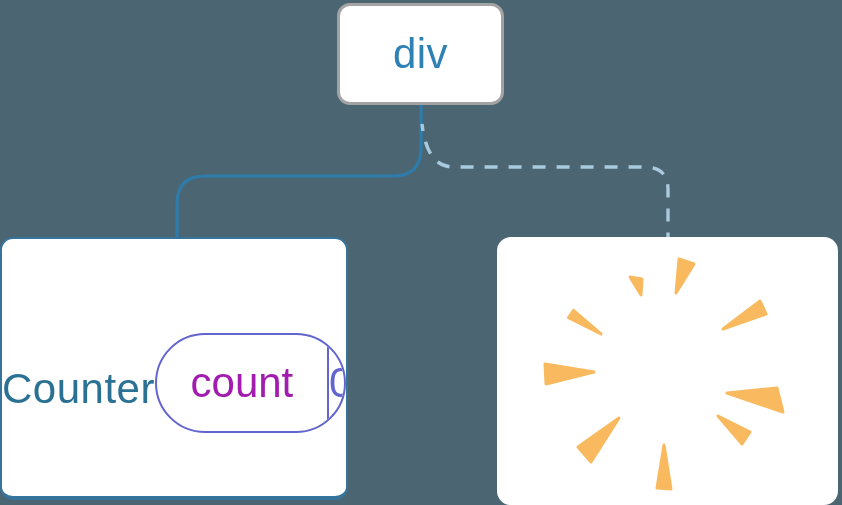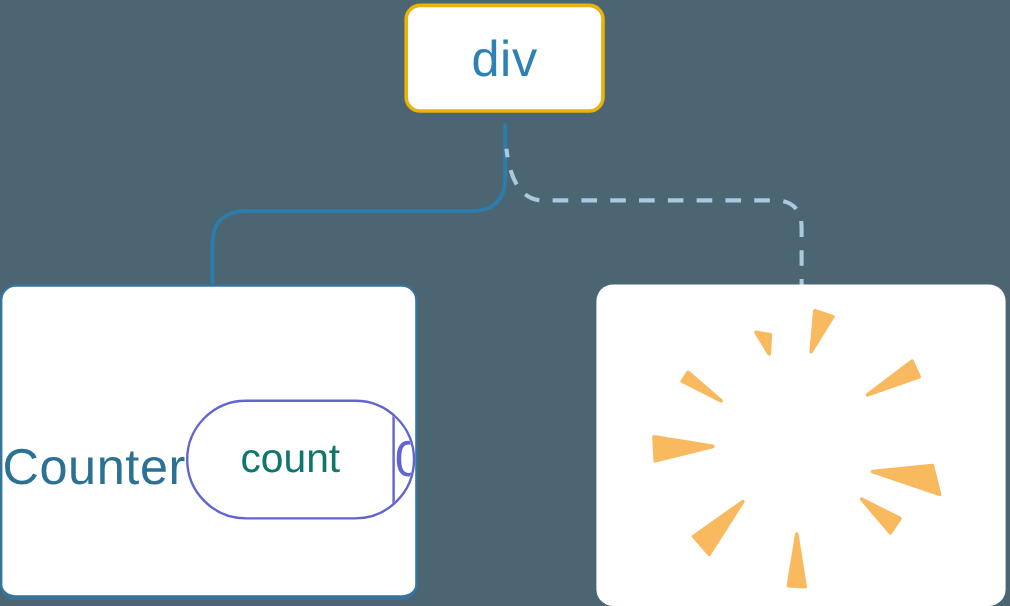--- a/index.html
+++ b/index.html
@@ -22,22 +22,22 @@
     z-index: 1;
   }
   .node {
     position: absolute;
     background: #ffffff;
     box-sizing: border-box;
     z-index: 2;
   }
   .root-node {
     left: 337px; top: 3px;
-    width: 167px; height: 91px;
-    border: 3px solid #eab308;
+    width: 167px; height: 102px;
+    border: 3px solid #a3a3a3;
     border-radius: 13px;
     display: flex;
     align-items: center;
     justify-content: center;
   }
   .root-label {
     color: #2e81b4;
     font-size: 42px;
     font-weight: 500;
     letter-spacing: 0.5px;
@@ -70,22 +70,22 @@
     display: flex;
     align-items: stretch;
     overflow: hidden;
     background: #ffffff;
   }
   .state-key {
     flex: 0 0 170px;
     display: flex;
     align-items: center;
     justify-content: center;
-    color: #0f766e;
-    font-size: 34px;
+    color: #a21caf;
+    font-size: 42px;
   }
   .state-value {
     flex: 1;
     border-left: 2.5px solid #6365cf;
     display: flex;
     align-items: center;
     justify-content: center;
     color: #6365cf;
     font-size: 42px;
   }

